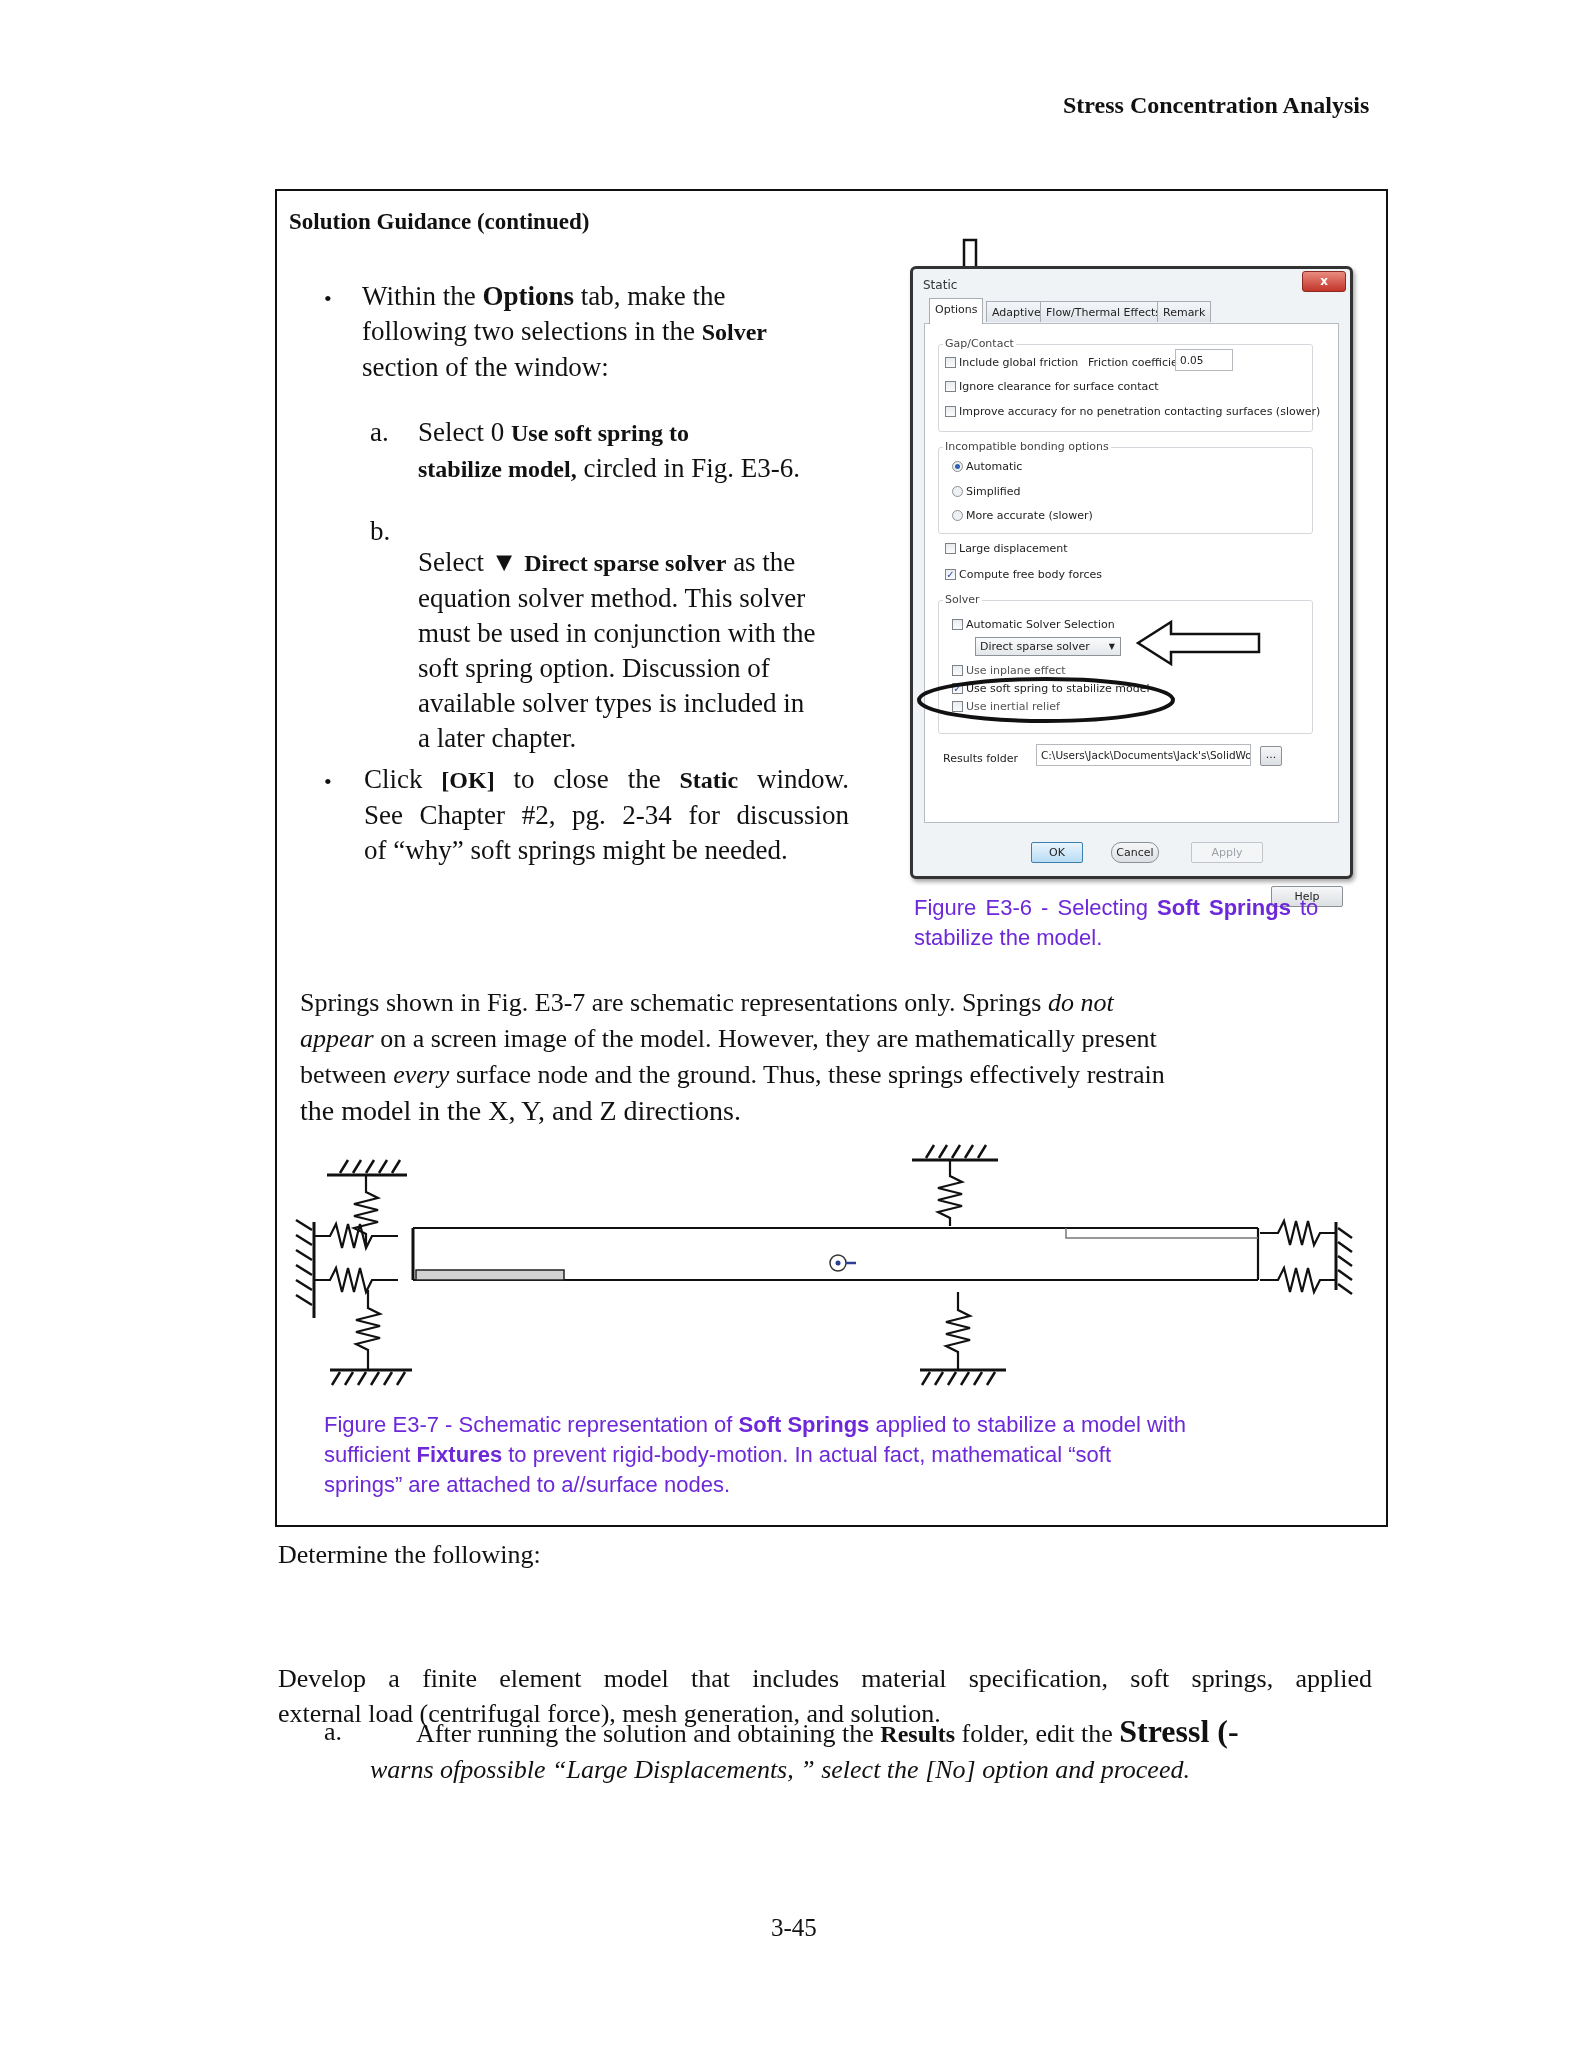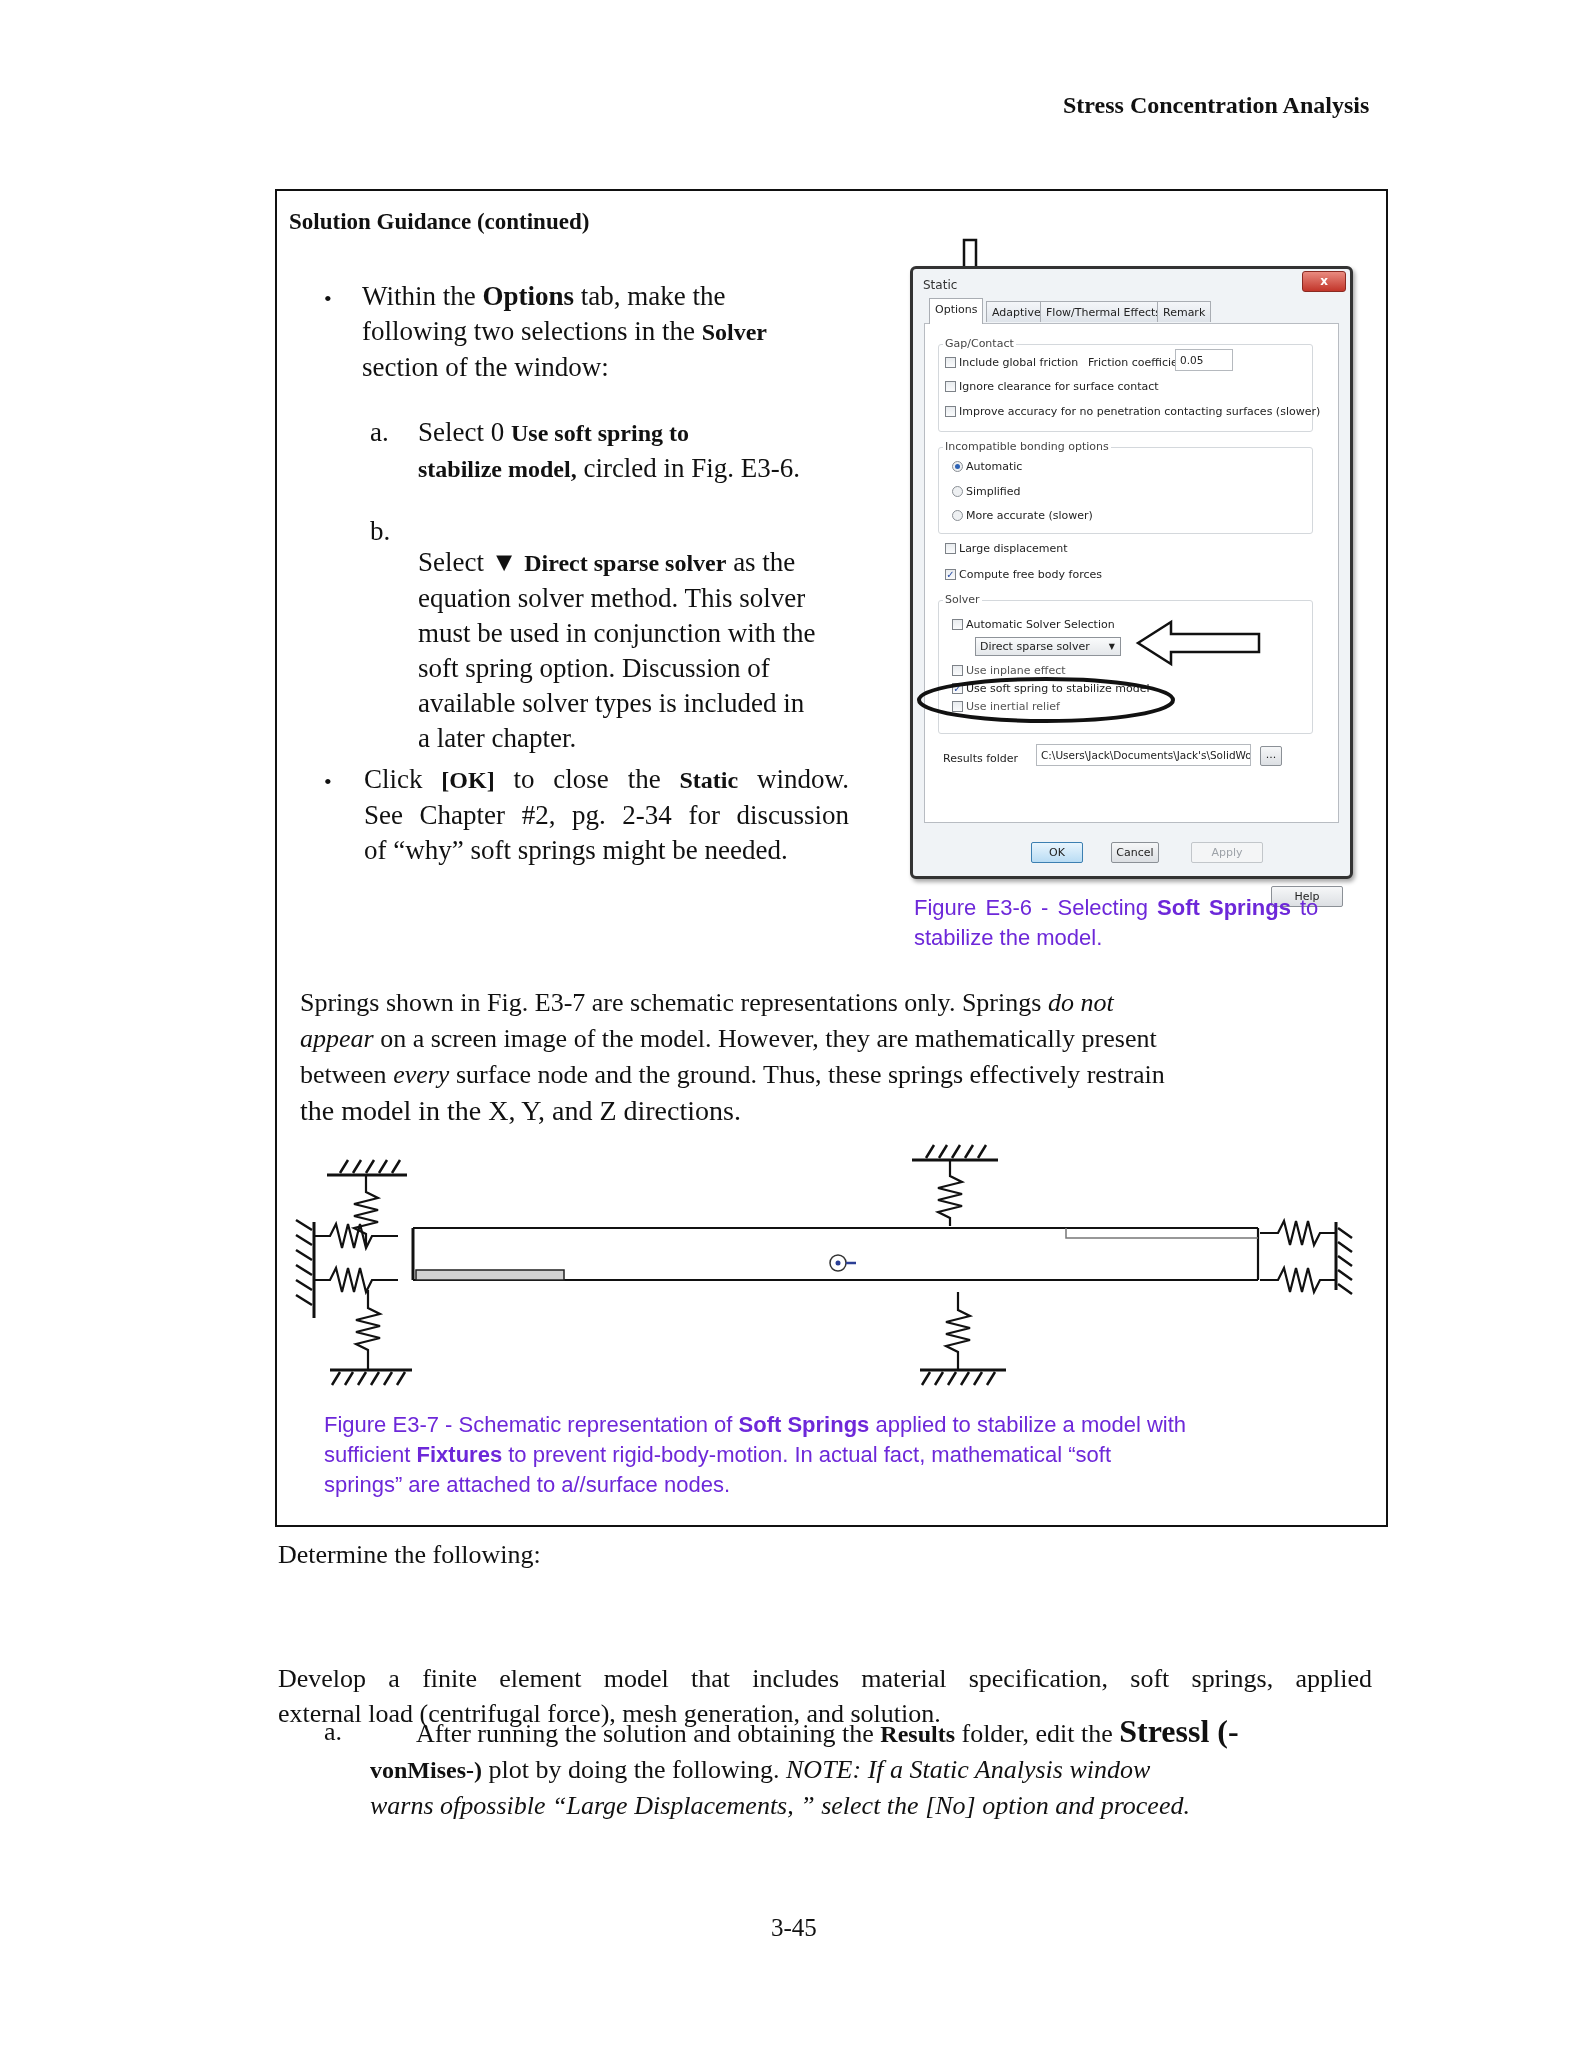--- a/index.html
+++ b/index.html
@@ -147,21 +147,21 @@
 
     <div class="abs cb" style="left:27px; top:377px;"></div>
     <div class="abs item-label" style="left:41px; top:376px; color:#555;">Use inertial relief</div>
 
     <div class="abs item-label" style="left:18px; top:428px;">Results folder</div>
     <div class="abs text-field" style="left:111px; top:420px; width:215px; height:22px;">C:\Users\Jack\Documents\Jack's\SolidWo</div>
     <div class="abs btn" style="left:335px; top:422px; width:22px; height:20px; line-height:16px;">...</div>
   </div>
 
   <div class="abs btn default" style="left:118px; top:573px; width:52px;">OK</div>
-  <div class="abs btn" style="left:198px; top:573px; width:48px;">Cancel</div>
+  <div class="abs btn" style="left:198px; top:573px; width:48px;border-radius:10px;">Cancel</div>
   <div class="abs btn disabled" style="left:278px; top:573px; width:72px;">Apply</div>
   <div class="abs btn" style="left:358px; top:573px; width:72px;margin-top:44px;">Help</div>
 </div>
 
 <svg class="abs" style="left:1135px; top:618px;" width="130" height="50">
   <path d="M3,25 L36,4 L36,16 L124,16 L124,34 L36,34 L36,46 Z" fill="#fff" stroke="#111" stroke-width="2.5"></path>
 </svg>
 <svg class="abs" style="left:915px; top:672px;" width="262" height="56">
   <ellipse cx="131" cy="28" rx="127" ry="21" fill="none" stroke="#111" stroke-width="4"></ellipse>
 </svg>
@@ -243,17 +243,16 @@
 <div class="abs serif-text" style="left:278px; top:1537px; font-size:26px;">Determine the following:</div>
 
 <div class="abs serif-text" style="left:278px; top:1661px; width:1094px; font-size:26px;">
   <div style="text-align:justify; text-align-last:justify;">Develop a finite element model that includes material specification, soft springs, applied</div>
   <div>external load (centrifugal force), mesh generation, and solution.</div>
 </div>
 
 <div class="abs serif-text" style="left:324px; top:1714px; font-size:26px;">a.</div>
 <div class="abs serif-text" style="left:370px; top:1714px; width:1000px; font-size:26px;">
   <div style="padding-left:46px;"><span>After running the solution and obtaining the </span><b style="font-size:24px">Results</b><span> folder, edit the </span><b style="font-size:32px">Stressl (-</b></div>
-  <div><b style="font-size:24px">vonMises-)</b><span> plot by doing the following. </span><i>NOTE: If a Static Analysis window</i></div>
   <div><i>warns ofpossible “Large Displacements, ” select the [No] option and proceed.</i></div>
 </div>
 
 <div class="abs page-number">3-45</div>
 
 </body></html>

